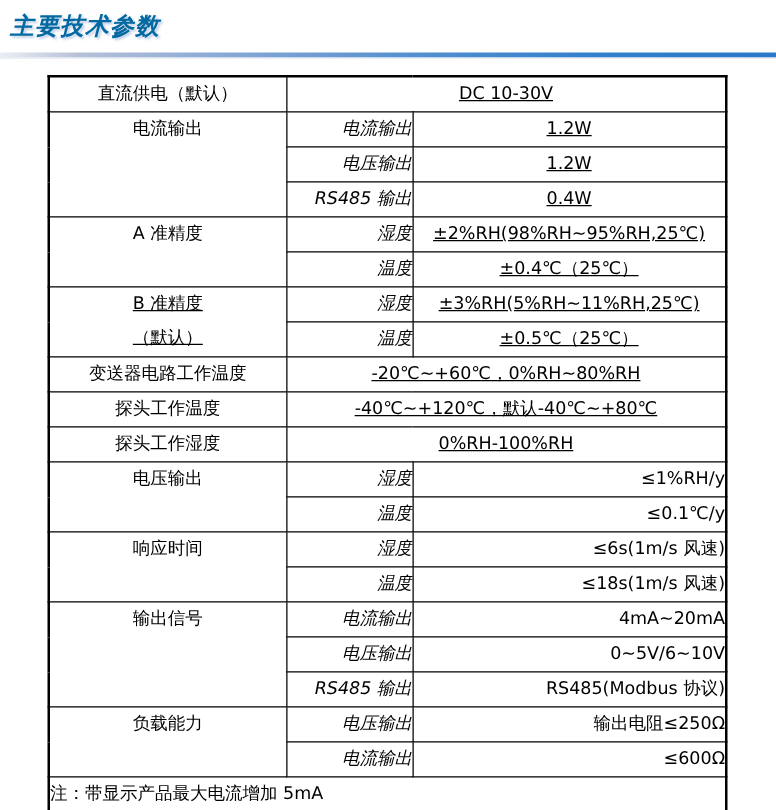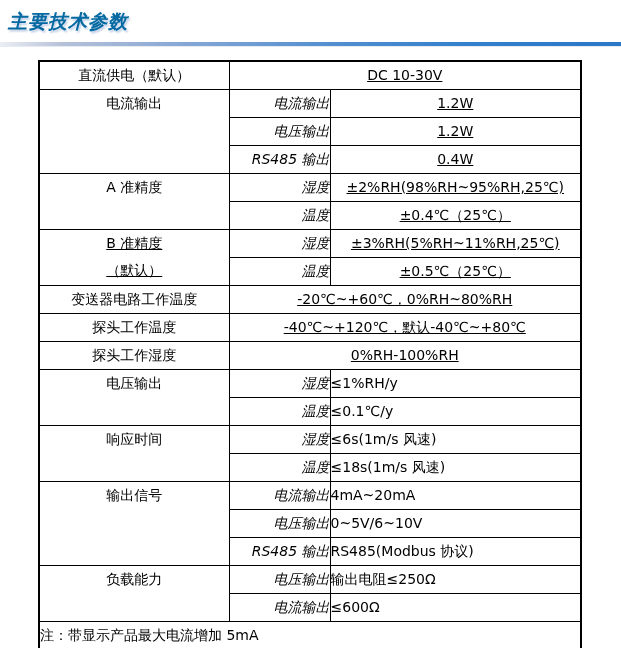--- a/index.html
+++ b/index.html
@@ -49,21 +49,21 @@
     padding: 0;
     font-size: 14px;
     line-height: 27px;
     vertical-align: top;
     overflow: hidden;
     white-space: nowrap;
   }
   td.param  { text-align: center; }
   td.sub    { text-align: right; font-style: italic; }
   td.val-c  { text-align: center; text-decoration: underline; }
-  td.val-l  { text-align: left; padding-left: 8px; }
+  td.val-l  { text-align: right; padding-left: 8px; }
   td.note   { text-align: left; padding-left: 6px; }
   .param-line { line-height: 27px; text-align: center; text-decoration: underline; }
 </style>
 </head>
 <body>
 
 <div class="header">
   <span class="page-title">主要技术参数</span>
 </div>
 <div class="divider"></div>

